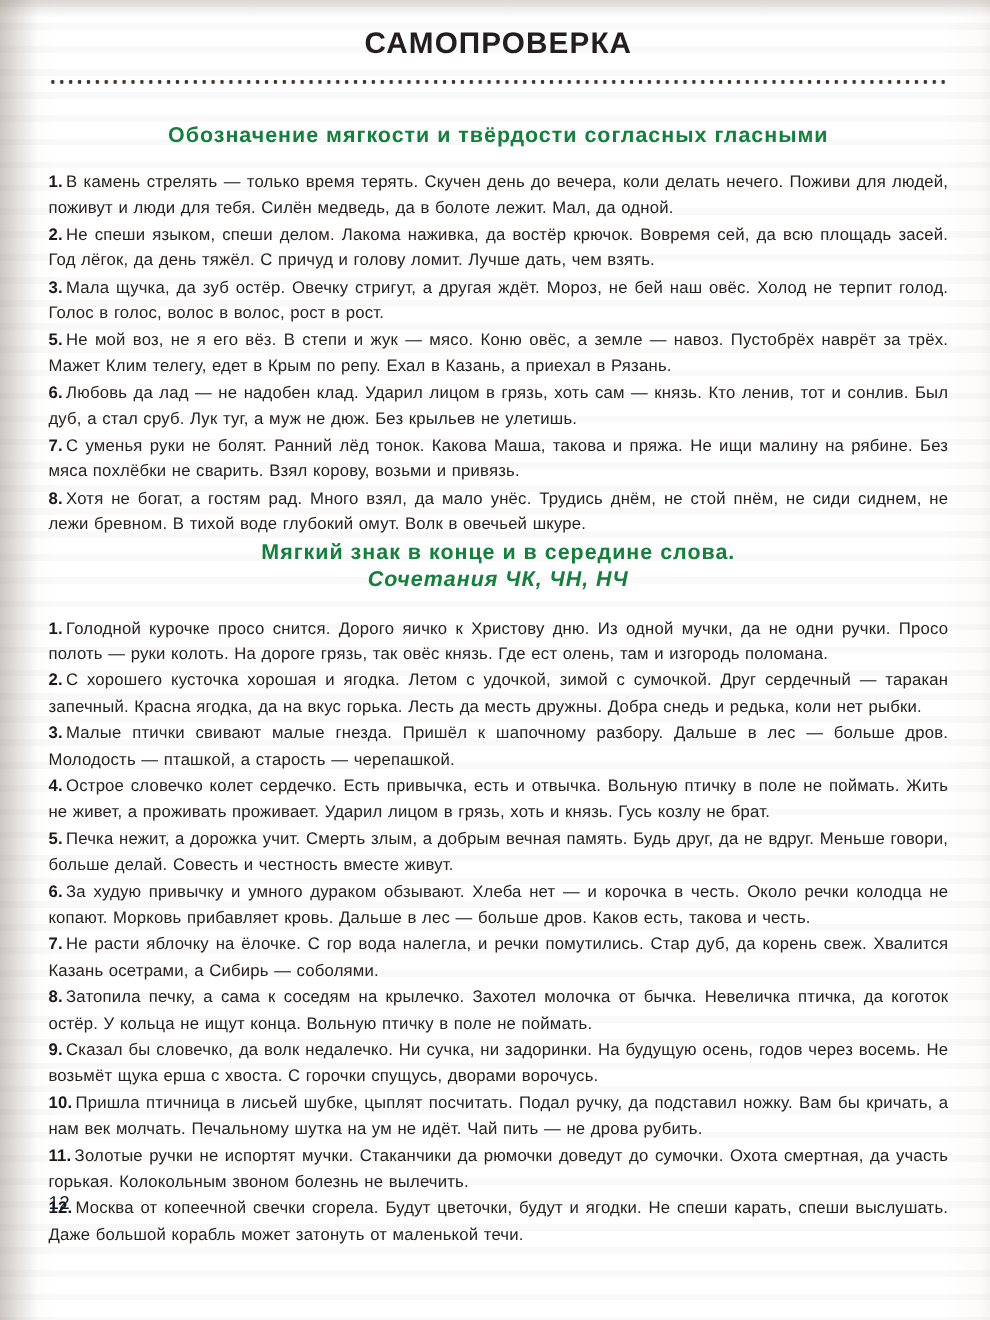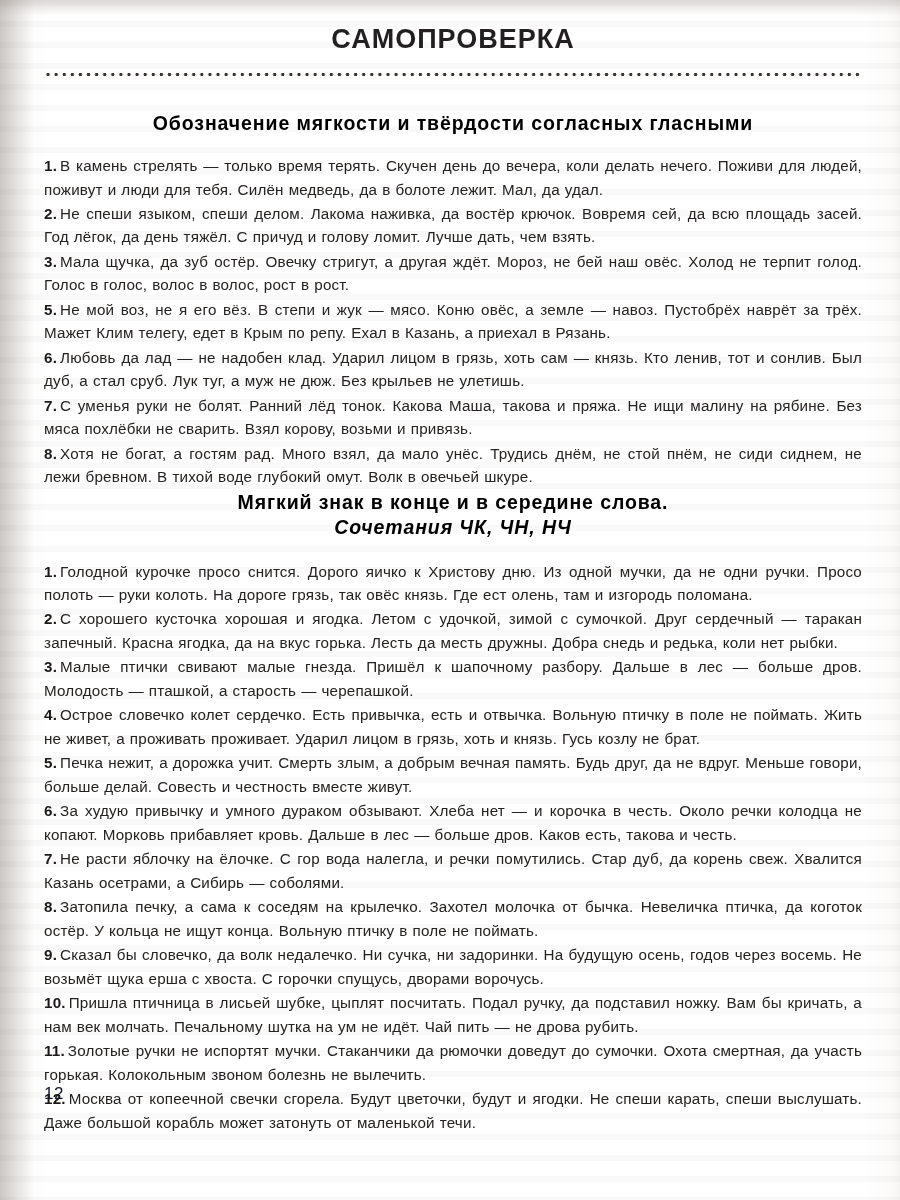--- a/index.html
+++ b/index.html
@@ -79,21 +79,21 @@
     background-repeat: repeat-x;
     background-position: 0 50%;
   }
 
   .section-heading {
     text-align: center;
     font-weight: bold;
     font-size: 19.5px;
     letter-spacing: 0.9px;
     line-height: 1.30;
-    color: #000000;
+    color: #15803d;
     margin: 0;
   }
   .section-heading.first { margin-top: 34px; margin-bottom: 18px; }
   .section-heading.second { margin-bottom: 19px; }
   .section-heading .hl2 { display: block; font-style: italic; }
 
   .exercise {
     font-size: 15.2px;
     line-height: 1.545;
     text-align: justify;
@@ -130,21 +130,21 @@
 <div class="content">
 
   <h1 class="page-title">САМОПРОВЕРКА</h1>
 
   <div class="dotted-rule"></div>
 
   <h2 class="section-heading first">
     <span>Обозначение мягкости и твёрдости согласных гласными</span>
   </h2>
   <div>
-    <p class="exercise"><span class="num">1.</span><span>В камень стрелять — только время терять. Скучен день до вечера, коли делать нечего. Поживи для людей, поживут и люди для тебя. Силён медведь, да в болоте лежит. Мал, да удал.</span></p>
+    <p class="exercise"><span class="num">1.</span><span>В камень стрелять — только время терять. Скучен день до вечера, коли делать нечего. Поживи для людей, поживут и люди для тебя. Силён медведь, да в болоте лежит. Мал, да одной.</span></p>
     <p class="exercise"><span class="num">2.</span><span>Не спеши языком, спеши делом. Лакома наживка, да востёр крючок. Вовремя сей, да всю площадь засей. Год лёгок, да день тяжёл. С причуд и голову ломит. Лучше дать, чем взять.</span></p>
     <p class="exercise"><span class="num">3.</span><span>Мала щучка, да зуб остёр. Овечку стригут, а другая ждёт. Мороз, не бей наш овёс. Холод не терпит голод. Голос в голос, волос в волос, рост в рост.</span></p>
     <p class="exercise"><span class="num">5.</span><span>Не мой воз, не я его вёз. В степи и жук — мясо. Коню овёс, а земле — навоз. Пустобрёх наврёт за трёх. Мажет Клим телегу, едет в Крым по репу. Ехал в Казань, а приехал в Рязань.</span></p>
     <p class="exercise"><span class="num">6.</span><span>Любовь да лад — не надобен клад. Ударил лицом в грязь, хоть сам — князь. Кто ленив, тот и сонлив. Был дуб, а стал сруб. Лук туг, а муж не дюж. Без крыльев не улетишь.</span></p>
     <p class="exercise"><span class="num">7.</span><span>С уменья руки не болят. Ранний лёд тонок. Какова Маша, такова и пряжа. Не ищи малину на рябине. Без мяса похлёбки не сварить. Взял корову, возьми и привязь.</span></p>
     <p class="exercise"><span class="num">8.</span><span>Хотя не богат, а гостям рад. Много взял, да мало унёс. Трудись днём, не стой пнём, не сиди сиднем, не лежи бревном. В тихой воде глубокий омут. Волк в овечьей шкуре.</span></p>
   </div>
 
   <h2 class="section-heading second">
     <span>Мягкий знак в конце и в середине слова.</span>

